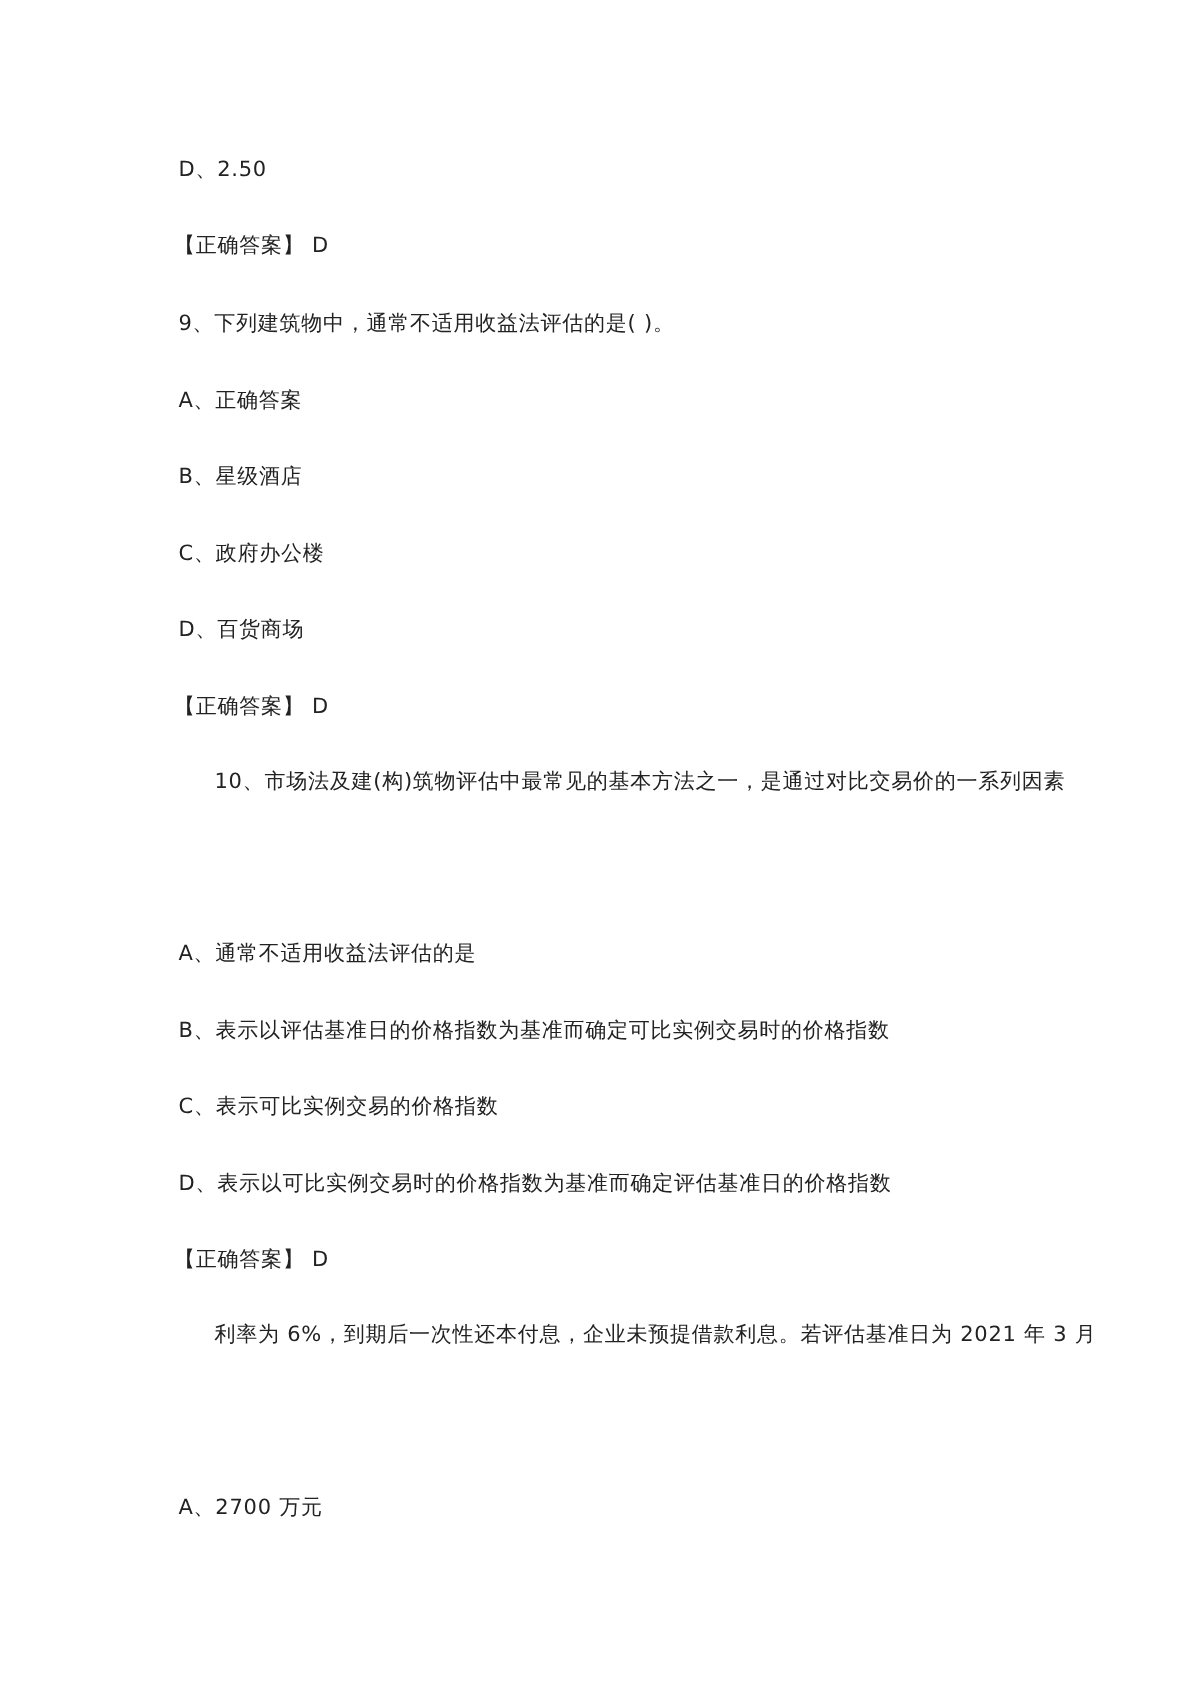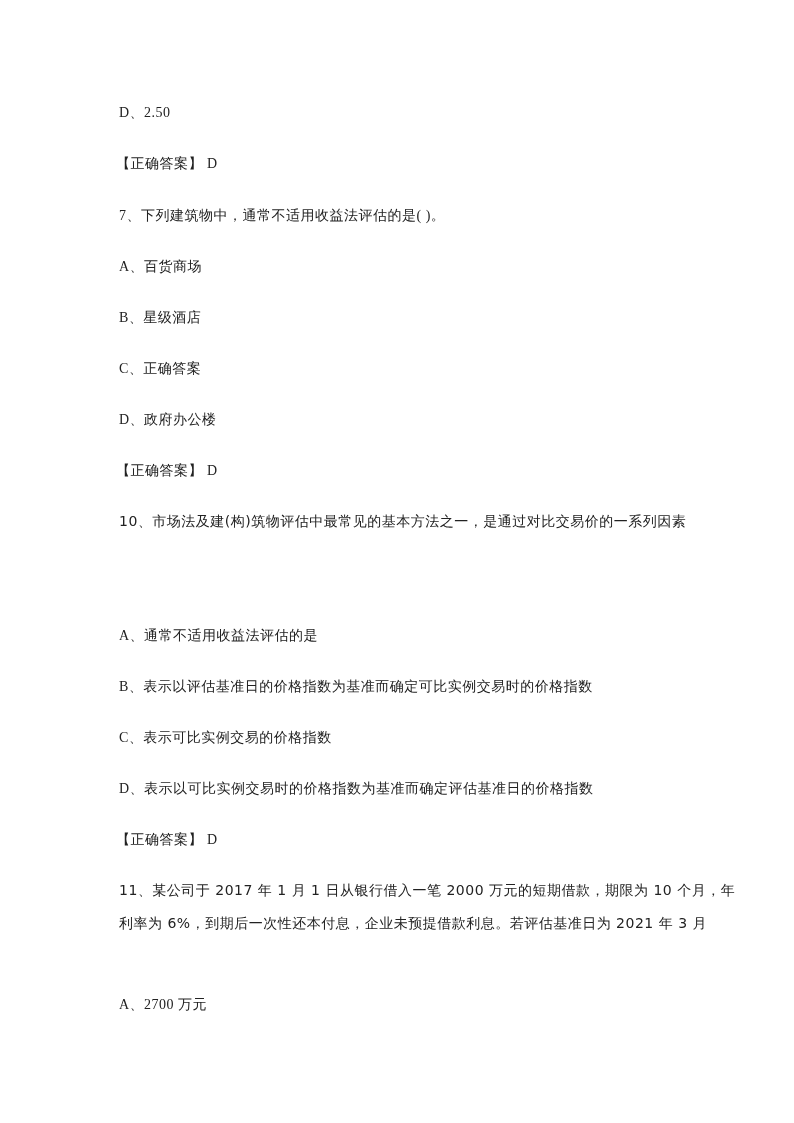--- a/index.html
+++ b/index.html
@@ -1,40 +1,39 @@
 <!DOCTYPE html>
 <html><head>
   <meta charset="utf-8">
   <style>
     html, body { margin: 0; padding: 0; background: #ffffff; }
     body { width: 794px; height: 1123px; position: relative; overflow: hidden;
       font-family: "DejaVu Sans", "Liberation Sans", sans-serif; color: #222; }
-    .line { position: absolute; left: 119px; font-size: 14px; line-height: 18px; white-space: nowrap; letter-spacing: 0.5px; font-family: Liberation Serif, serif; }
+    .line { position: absolute; left: 119px; font-size: 14px; line-height: 18px; white-space: nowrap; letter-spacing: 0.5px; }
     .para { position: absolute; left: 119px; width: 560px; font-size: 14px; line-height: 33px; letter-spacing: 0.5px; }
-    .para span { display: block; white-space: nowrap; }
+    .para span { display: block; white-space: nowrap; margin-left: 24px; }
   </style>
 </head>
 <body>
 
 <div class="line" style="top:104px">D、2.50</div>
 <div class="line" style="top:155px; left:116px">【正确答案】 D</div>
 
-<div class="line" style="top:207px">7、下列建筑物中，通常不适用收益法评估的是(   )。</div>
-<div class="line" style="top:258px">A、百货商场</div>
+<div class="line" style="top:207px">9、下列建筑物中，通常不适用收益法评估的是(   )。</div>
+<div class="line" style="top:258px">A、正确答案</div>
 <div class="line" style="top:309px">B、星级酒店</div>
-<div class="line" style="top:360px">C、正确答案</div>
-<div class="line" style="top:411px">D、政府办公楼</div>
+<div class="line" style="top:360px">C、政府办公楼</div>
+<div class="line" style="top:411px">D、百货商场</div>
 <div class="line" style="top:462px; left:116px">【正确答案】 D</div>
 
 <div class="para" style="top:505px">
   <span>10、市场法及建(构)筑物评估中最常见的基本方法之一，是通过对比交易价的一系列因素</span>
 </div>
 <div class="line" style="top:627px">A、通常不适用收益法评估的是</div>
 <div class="line" style="top:678px">B、表示以评估基准日的价格指数为基准而确定可比实例交易时的价格指数</div>
 <div class="line" style="top:729px">C、表示可比实例交易的价格指数</div>
 <div class="line" style="top:780px">D、表示以可比实例交易时的价格指数为基准而确定评估基准日的价格指数</div>
 <div class="line" style="top:831px; left:116px">【正确答案】 D</div>
 
 <div class="para" style="top:874px">
-  <span>11、某公司于 2017 年 1 月 1 日从银行借入一笔 2000 万元的短期借款，期限为 10 个月，年</span>
   <span>利率为 6%，到期后一次性还本付息，企业未预提借款利息。若评估基准日为 2021 年 3 月</span>
 </div>
 <div class="line" style="top:996px">A、2700 万元</div>
 
 </body></html>

